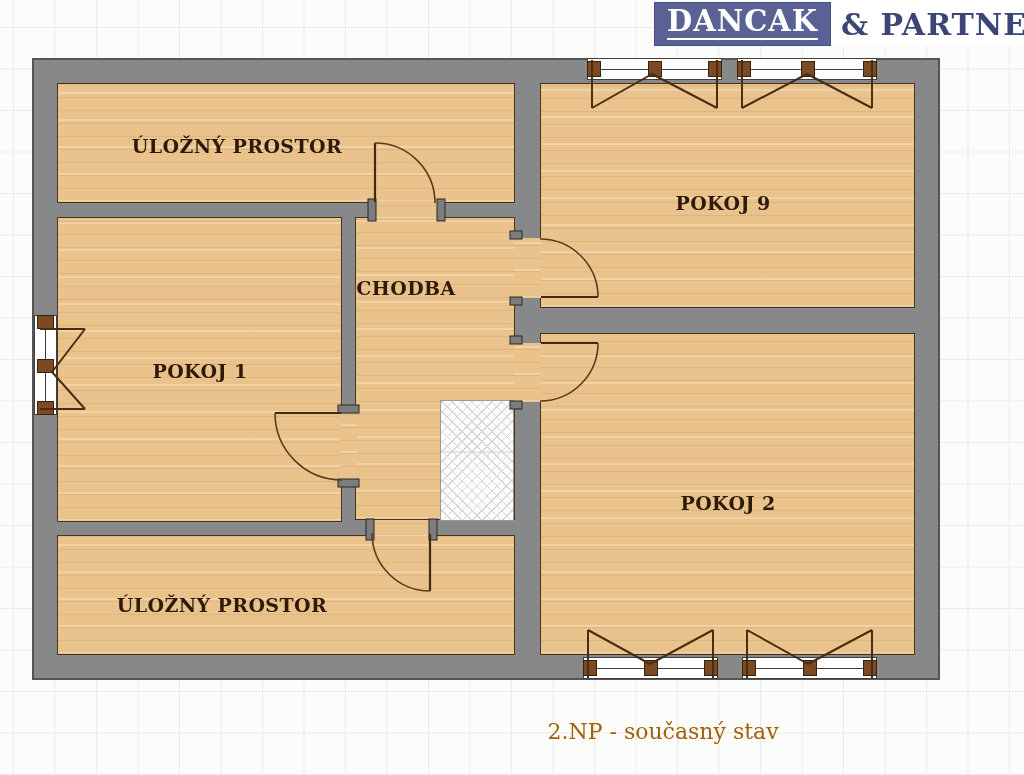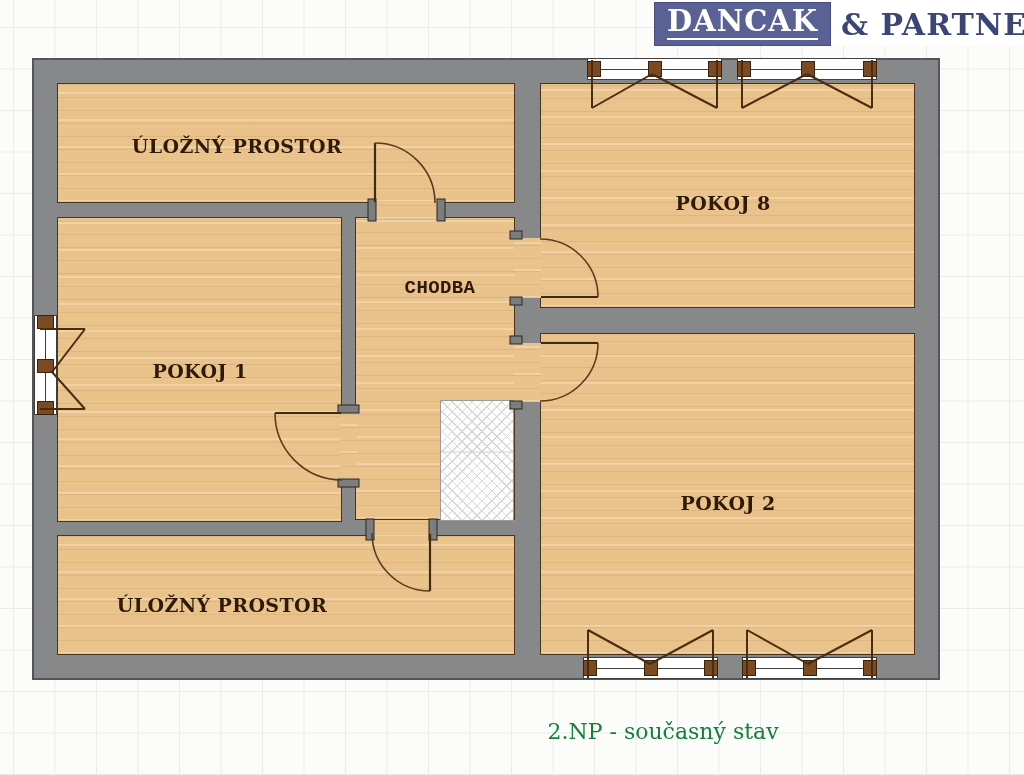--- a/index.html
+++ b/index.html
@@ -56,21 +56,21 @@
   svg.overlay{ position:absolute; left:0; top:0; z-index:5; pointer-events:none; }
 
   
   .room-label{
     position:absolute; transform:translate(-50%,-50%);
     font-weight:bold; font-size:19px; letter-spacing:0.4px;
     color:#2e1a08; white-space:nowrap; z-index:6;
   }
   .caption{
     position:absolute; left:663px; top:731px; transform:translate(-50%,-50%);
-    font-size:22px; color:#15803d; white-space:nowrap; z-index:7;
+    font-size:22px; color:#a16207; white-space:nowrap; z-index:7;
   }
 
   
   .logo{
     position:absolute; left:654px; top:0; height:46px; z-index:8;
     display:flex; align-items:center; background:#ffffff; padding-right:10px;
   }
   .logo-box{
     background:#5a6295; border:1px solid #474f82;
     padding:3px 12px 5px 12px; margin-top:2px;
@@ -174,23 +174,23 @@
     <g stroke="#4a2c10" stroke-width="2" fill="none">
       <path d="M592,60 V108 M717,60 V108 M652,74 L592,108 M652,74 L717,108"></path>
       <path d="M742,60 V108 M872,60 V108 M807,74 L742,108 M807,74 L872,108"></path>
       <path d="M588,678 V630 M713,678 V630 M650,664 L588,630 M650,664 L713,630"></path>
       <path d="M747,678 V630 M872,678 V630 M808,664 L747,630 M808,664 L872,630"></path>
       <path d="M40,329 H85 M40,409 H85 M52,372 L85,329 M52,372 L85,409"></path>
     </g>
   </svg>
 
   <div class="room-label" style="left:237px; top:146px;">ÚLOŽNÝ PROSTOR</div>
-  <div class="room-label" style="left:723px; top:203px;">POKOJ 8</div>
+  <div class="room-label" style="left:723px; top:203px;">POKOJ 9</div>
   <div class="room-label" style="left:200px; top:371px;">POKOJ 1</div>
-  <div class="room-label" style="left:440px; top:288px;font-family:Liberation Mono, monospace;">CHODBA</div>
+  <div class="room-label" style="left:406px; top:288px;">CHODBA</div>
   <div class="room-label" style="left:728px; top:503px;">POKOJ 2</div>
   <div class="room-label" style="left:222px; top:605px;">ÚLOŽNÝ PROSTOR</div>
 
   <div class="caption">2.NP - současný stav</div>
 </div>
 
 <div class="logo">
   <div class="logo-box">
     <span class="logo-primary">DANCAK</span>
   </div>

